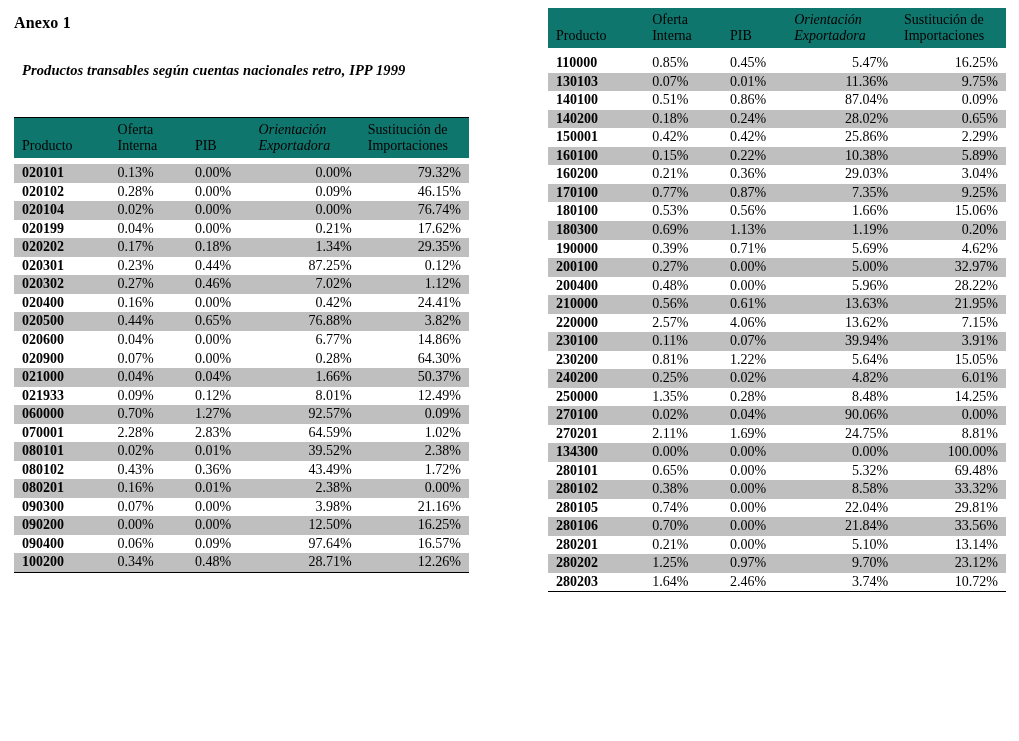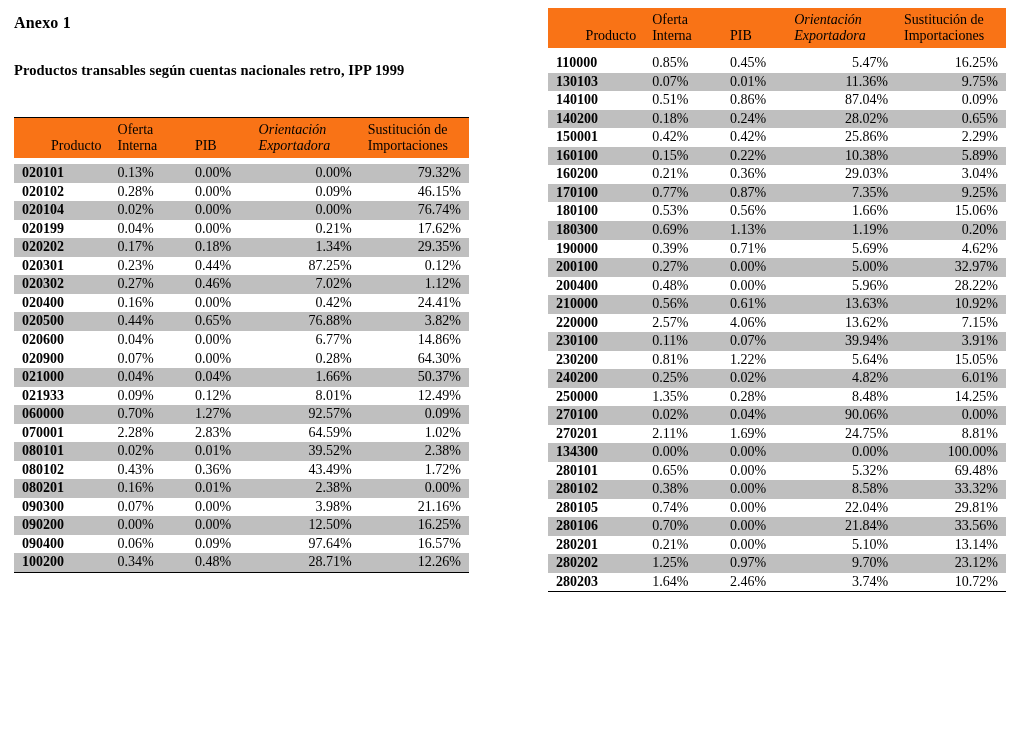--- a/index.html
+++ b/index.html
@@ -28,64 +28,65 @@
   }
   .annex-label {
     font-size: 16px;
     font-weight: bold;
     margin: 0 0 30px 0;
     letter-spacing: 0.2px;
   }
   .doc-subtitle {
     font-size: 14.5px;
     font-weight: bold;
-    margin: 0 0 38px 0;
+    margin: 0 0 38px 8px;
     letter-spacing: 0.1px;
+    font-style: italic;
   }
   
   .right-col {
     position: absolute;
     left: 548px;
     top: 8px;
     width: 458px;
   }
   
   table.data-table {
     border-collapse: collapse;
     width: 100%;
     font-size: 14px;
   }
   table.data-table thead th {
     font-weight: normal;
     font-size: 14px;
     vertical-align: bottom;
     padding: 4px 8px 5px 8px;
     line-height: 1.12;
-    background: #f97316;
+    background: #0f766e;
   }
   .rule-top td, .rule-top th { border-top: 1.6px solid #000; }
   .rule-bottom td, .rule-bottom th { border-bottom: 1.6px solid #000; }
 
   table.data-table tbody td {
     padding: 1px 8px 1px 8px;
     line-height: 1.18;
     font-size: 14px;
     white-space: nowrap;
   }
   tbody tr.shaded td { background: #bfbfbf; }
   tbody tr.plain td { background: #ffffff; }
 
   .c-prod  { text-align: left;  width: 21%; font-weight: bold; }
   .c-of    { width: 17%; }
   .c-pib   { width: 14%; }
   .c-oe    { width: 24%; }
   .c-si    { width: 24%; }
 
   
-  thead th.h-prod { text-align: right; }
+  thead th.h-prod { text-align: left; }
   thead th.h-of   { text-align: left; }
   thead th.h-pib  { text-align: left; }
   thead th.h-oe   { text-align: left; font-style: italic; }
   thead th.h-si   { text-align: left; }
 
   
   tbody td.c-of  { text-align: left; padding-left: 8px; }
   tbody td.c-pib { text-align: left; padding-left: 8px; }
   tbody td.c-oe  { text-align: right; padding-right: 14px; }
   tbody td.c-si  { text-align: right; padding-right: 10px; }
@@ -394,21 +395,21 @@
             <td class="c-of">0.48%</td>
             <td class="c-pib">0.00%</td>
             <td class="c-oe">5.96%</td>
             <td class="c-si">28.22%</td>
           </tr>
           <tr class="shaded">
             <td class="c-prod">210000</td>
             <td class="c-of">0.56%</td>
             <td class="c-pib">0.61%</td>
             <td class="c-oe">13.63%</td>
-            <td class="c-si">10.92%</td>
+            <td class="c-si">21.95%</td>
           </tr>
           <tr class="plain">
             <td class="c-prod">220000</td>
             <td class="c-of">2.57%</td>
             <td class="c-pib">4.06%</td>
             <td class="c-oe">13.62%</td>
             <td class="c-si">7.15%</td>
           </tr>
           <tr class="shaded">
             <td class="c-prod">230100</td>

